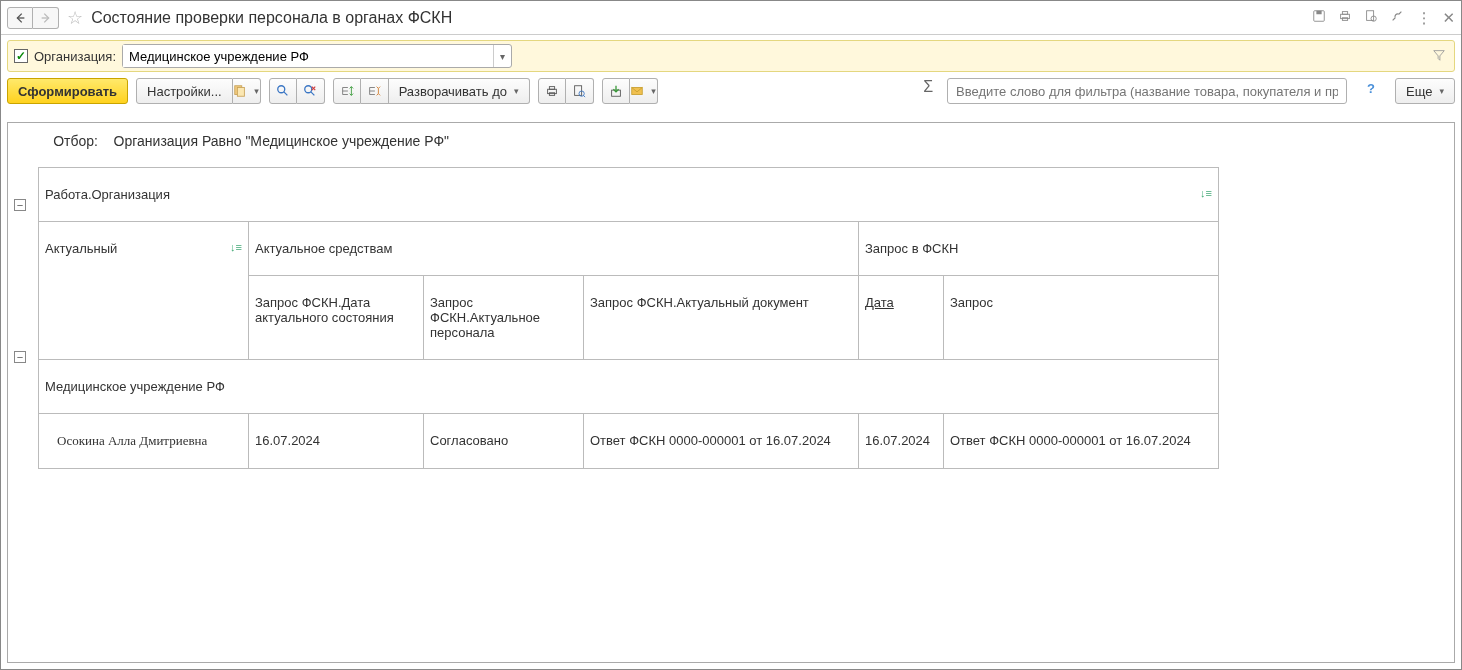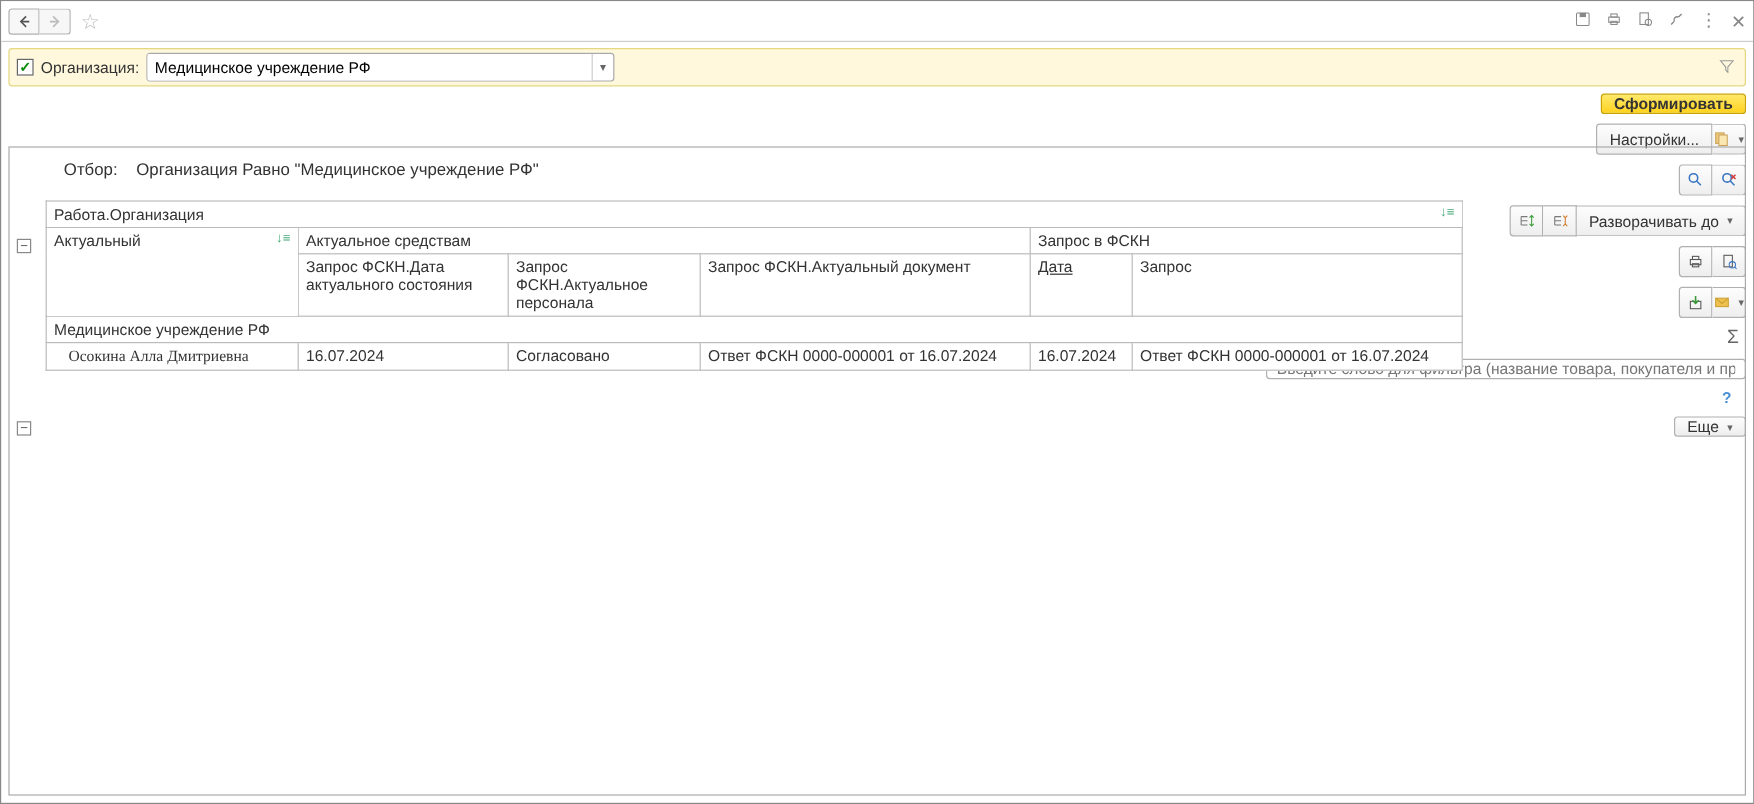--- a/index.html
+++ b/index.html
@@ -22,21 +22,21 @@
   .filter-row { height:32px; background:#fff8dc; border:1px solid #e4d77f; margin:5px 6px 0 6px; border-radius:3px; display:flex; align-items:center; padding:0 6px; position:relative;}
   .checkbox { width:14px; height:14px; border:1px solid #666; background:#fff; display:inline-flex; align-items:center; justify-content:center; margin-right:6px; cursor:pointer;}
   .checkbox.checked::after { content:"✓"; color:#0a8a0a; font-size:12px; font-weight:bold; line-height:1;}
   .filter-label { margin-right:6px; }
   .combo { display:flex; align-items:center; height:24px; border:1px solid #aaa; background:#fff; border-radius:3px;}
   .combo input { border:none; outline:none; padding:0 6px; height:22px; width:370px; font-size:13px;}
   .combo .dd { width:18px; height:22px; border-left:1px solid #ccc; display:flex; align-items:center; justify-content:center; color:#666; cursor:pointer; font-size:10px;}
   .funnel { position:absolute; right:8px; color:#999; font-size:14px; cursor:pointer;}
 
   
-  .toolbar { height:38px; display:flex; align-items:flex-end; padding:0 6px; gap:8px; margin-top:6px;flex-direction:column;}
+  .toolbar { height:38px; display:flex; align-items:flex-start; padding:0 6px; gap:8px; margin-top:6px;}
   .btn { height:26px; border:1px solid #b0b0b0; background:linear-gradient(#fdfdfd,#eee); border-radius:3px; padding:0 10px; display:inline-flex; align-items:center; gap:4px; cursor:pointer; font-size:13px;}
   .btn.yellow { background:linear-gradient(#ffe96b,#ffd21f); border-color:#c9a400; font-weight:bold; color:#333;}
   .btn.icon-only { padding:0; width:28px; justify-content:center;}
   .btn-group { display:flex; }
   .btn-group .btn { border-radius:0;}
   .btn-group .btn:first-child { border-top-left-radius:3px; border-bottom-left-radius:3px;}
   .btn-group .btn:last-child { border-top-right-radius:3px; border-bottom-right-radius:3px; }
   .btn-group .btn + .btn { border-left:none;}
   .dd-arrow { font-size:9px; color:#666; margin-left:3px;}
   .sigma { font-size:16px; color:#666; margin-left:auto; margin-right:6px; cursor:pointer;}
@@ -46,21 +46,21 @@
   
   
   .report-wrap { flex:1; margin:6px; border:1px solid #aaa; position:relative; overflow:hidden; display:flex; flex-direction:column;}
   .report-scroll { flex:1; overflow:auto; }
   .report-inner { padding:10px 14px 10px 30px; min-width:1400px;}
   .report-title { color:#0a8a0a; font-size:26px; font-weight:bold; margin:8px 0 14px 0;}
   .filter-line { margin-bottom:18px; font-size:14px;}
   .filter-line .lbl { display:inline-block; width:60px;text-align:right;}
   
   table.report { border-collapse:collapse; }
-  table.report th, table.report td { border:1px solid #bbb; padding:3px 6px; text-align:left; font-size:13px; vertical-align:top; background:#fff;}
+  table.report th, table.report td { border:1px solid #bbb; padding:19px 6px; text-align:left; font-size:13px; vertical-align:top; background:#fff;}
   table.report th { font-weight:normal; }
   .sort-ico { float:right; color:#4a7; font-size:11px;}
   .group-row td { font-weight:normal;}
   .collapse-handle { position:absolute; left:6px; width:12px; height:12px; border:1px solid #888; background:#fff; font-size:11px; line-height:10px; text-align:center; cursor:pointer; color:#555;}
   
   
   .report-scroll::-webkit-scrollbar { height:14px; width:14px;}
   .report-scroll::-webkit-scrollbar-thumb { background:#bbb; border-radius:7px;}
   .report-scroll::-webkit-scrollbar-track { background:#eee;}
 
@@ -80,20 +80,21 @@
           </svg>
       </div>
       <div class="nav-btn">
         <svg class="ic-svg" viewBox="0 0 16 16">
             <path d="M6 3 L11 8 L6 13" stroke="#bbb" stroke-width="1.5" fill="none"></path>
             <line x1="3" y1="8" x2="11" y2="8" stroke="#bbb" stroke-width="1.5"></line>
           </svg>
       </div>
     </div>
     <span class="star">☆</span>
+    <span class="title-text">Состояние проверки персонала в органах ФСКН</span>
     <div class="title-right">
       <span>
         <svg class="ic-svg" viewBox="0 0 16 16">
             <rect x="2" y="2" width="12" height="12" rx="1" fill="none" stroke="#888"></rect>
             <rect x="5" y="2" width="6" height="4" fill="#888"></rect>
           </svg>
       </span>
       <span>
         <svg class="ic-svg" viewBox="0 0 16 16">
             <rect x="3" y="6" width="10" height="5" fill="none" stroke="#888"></rect>

